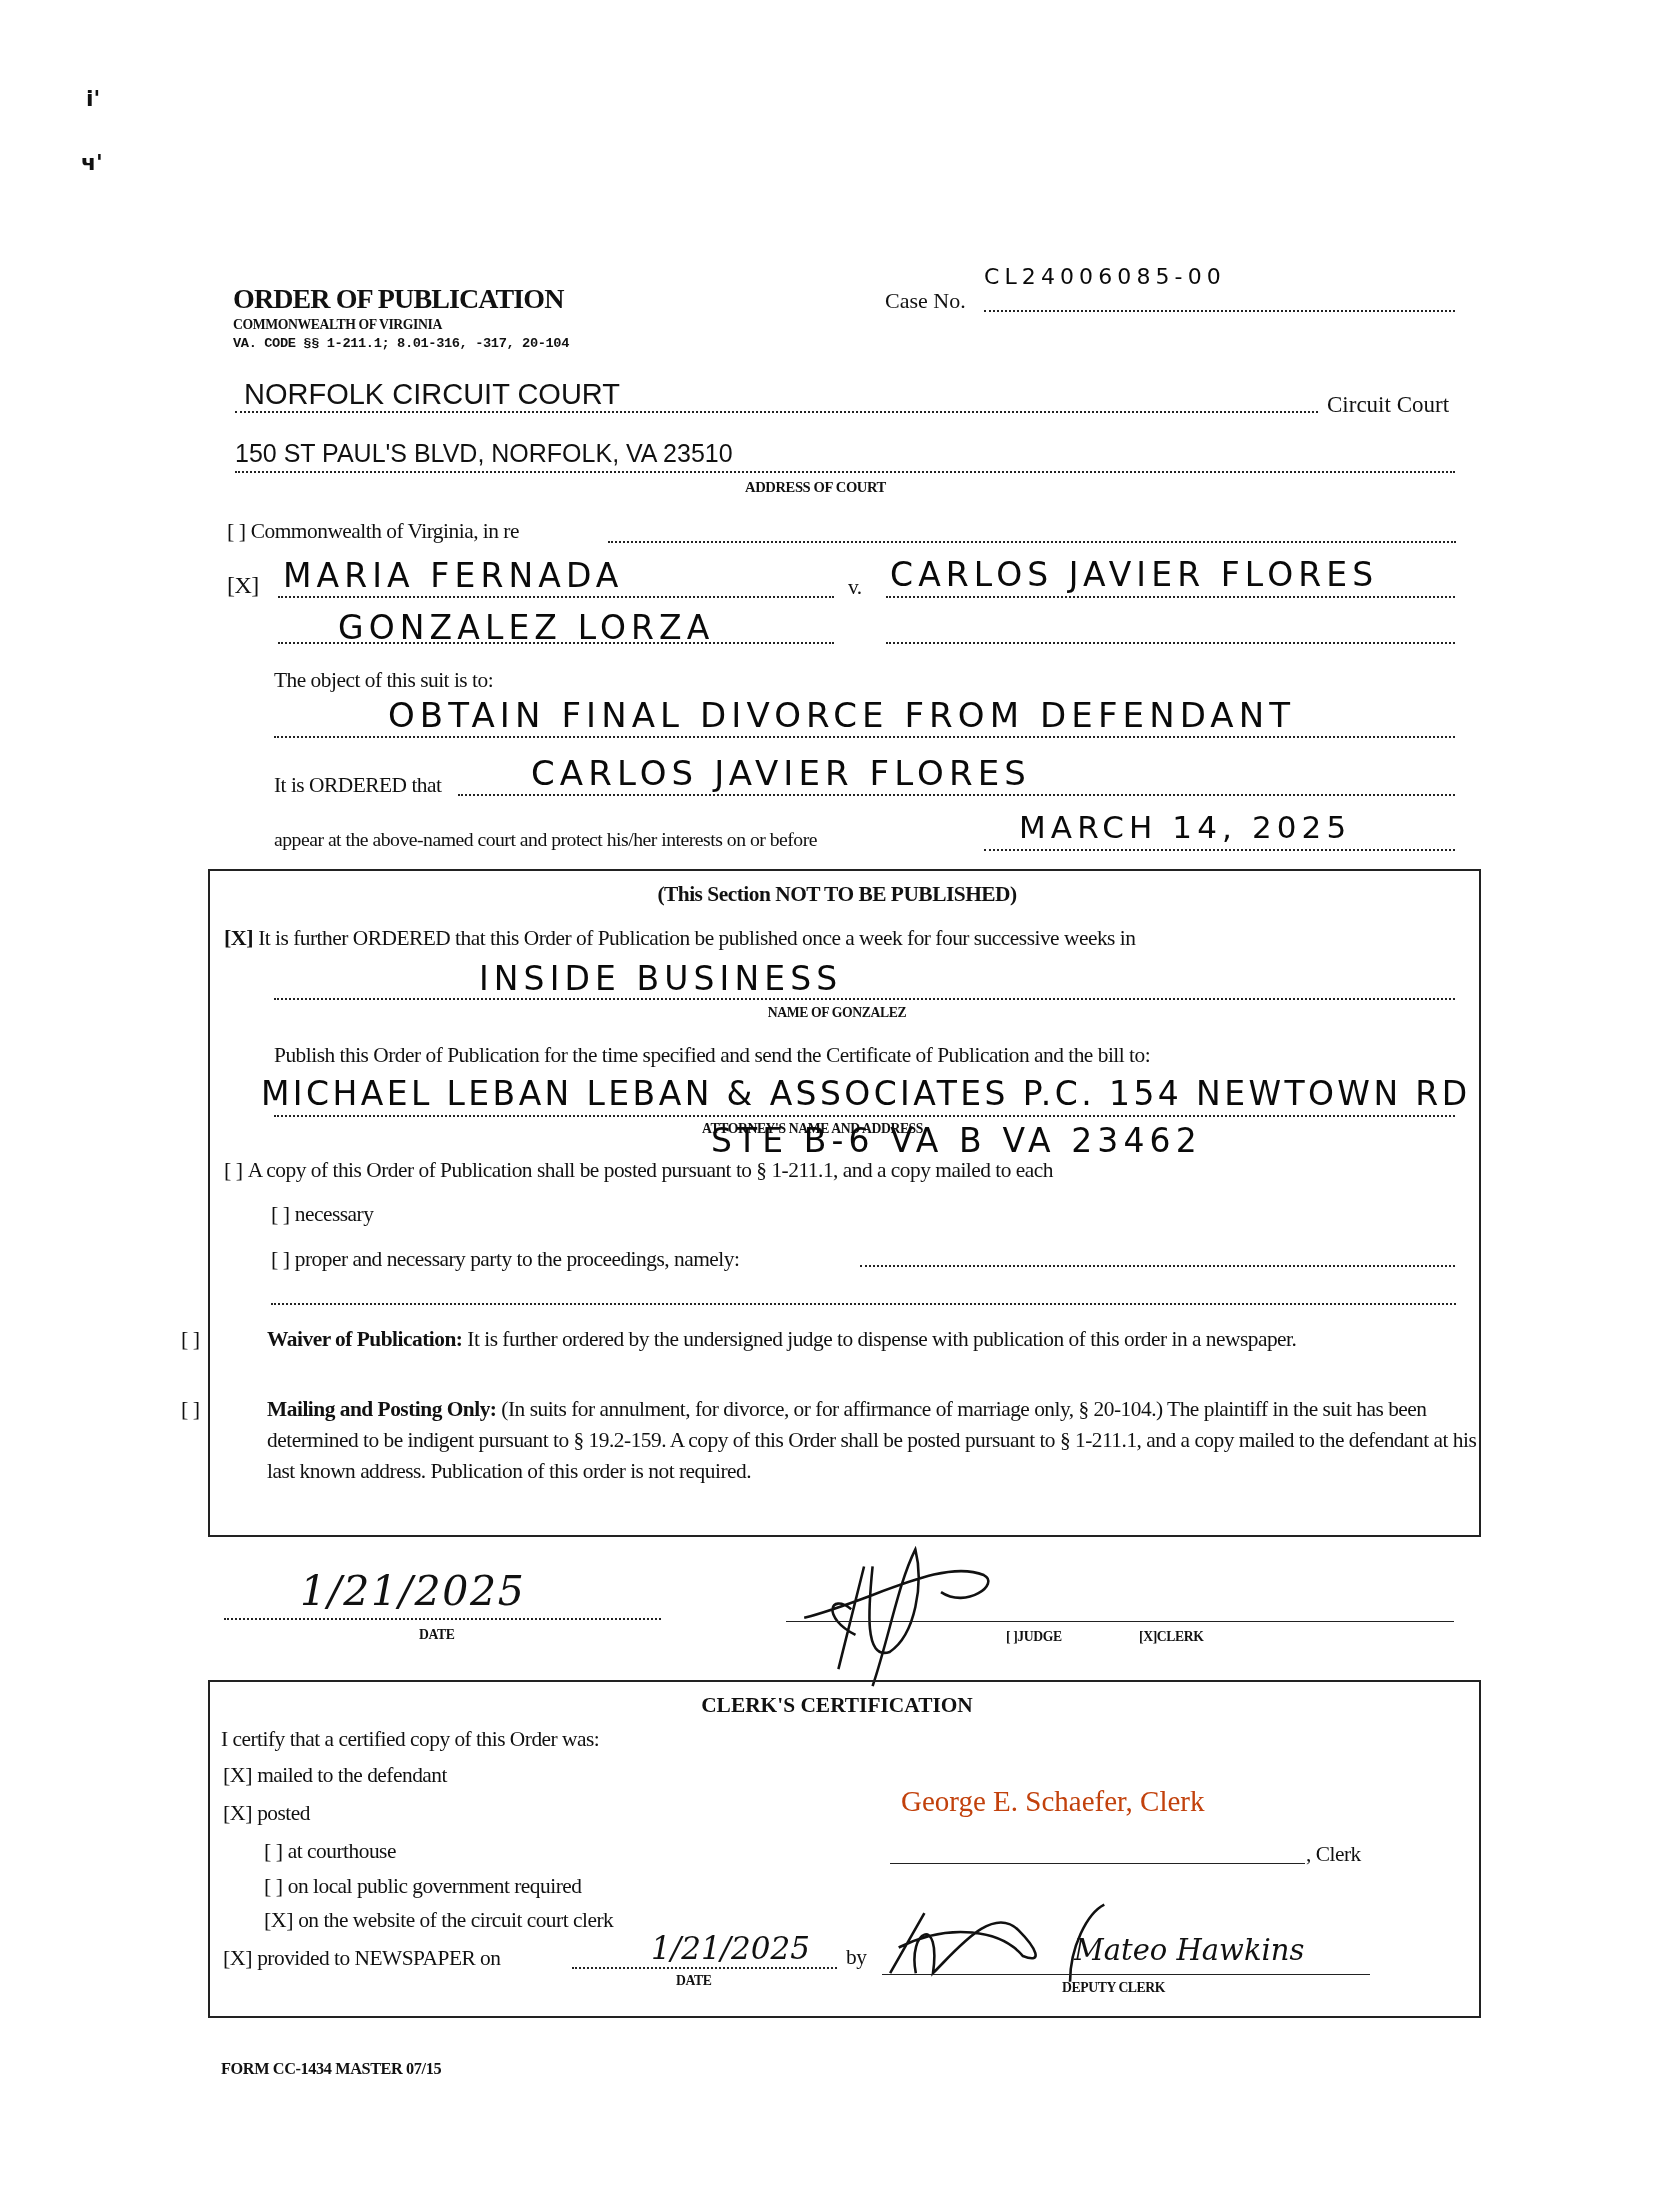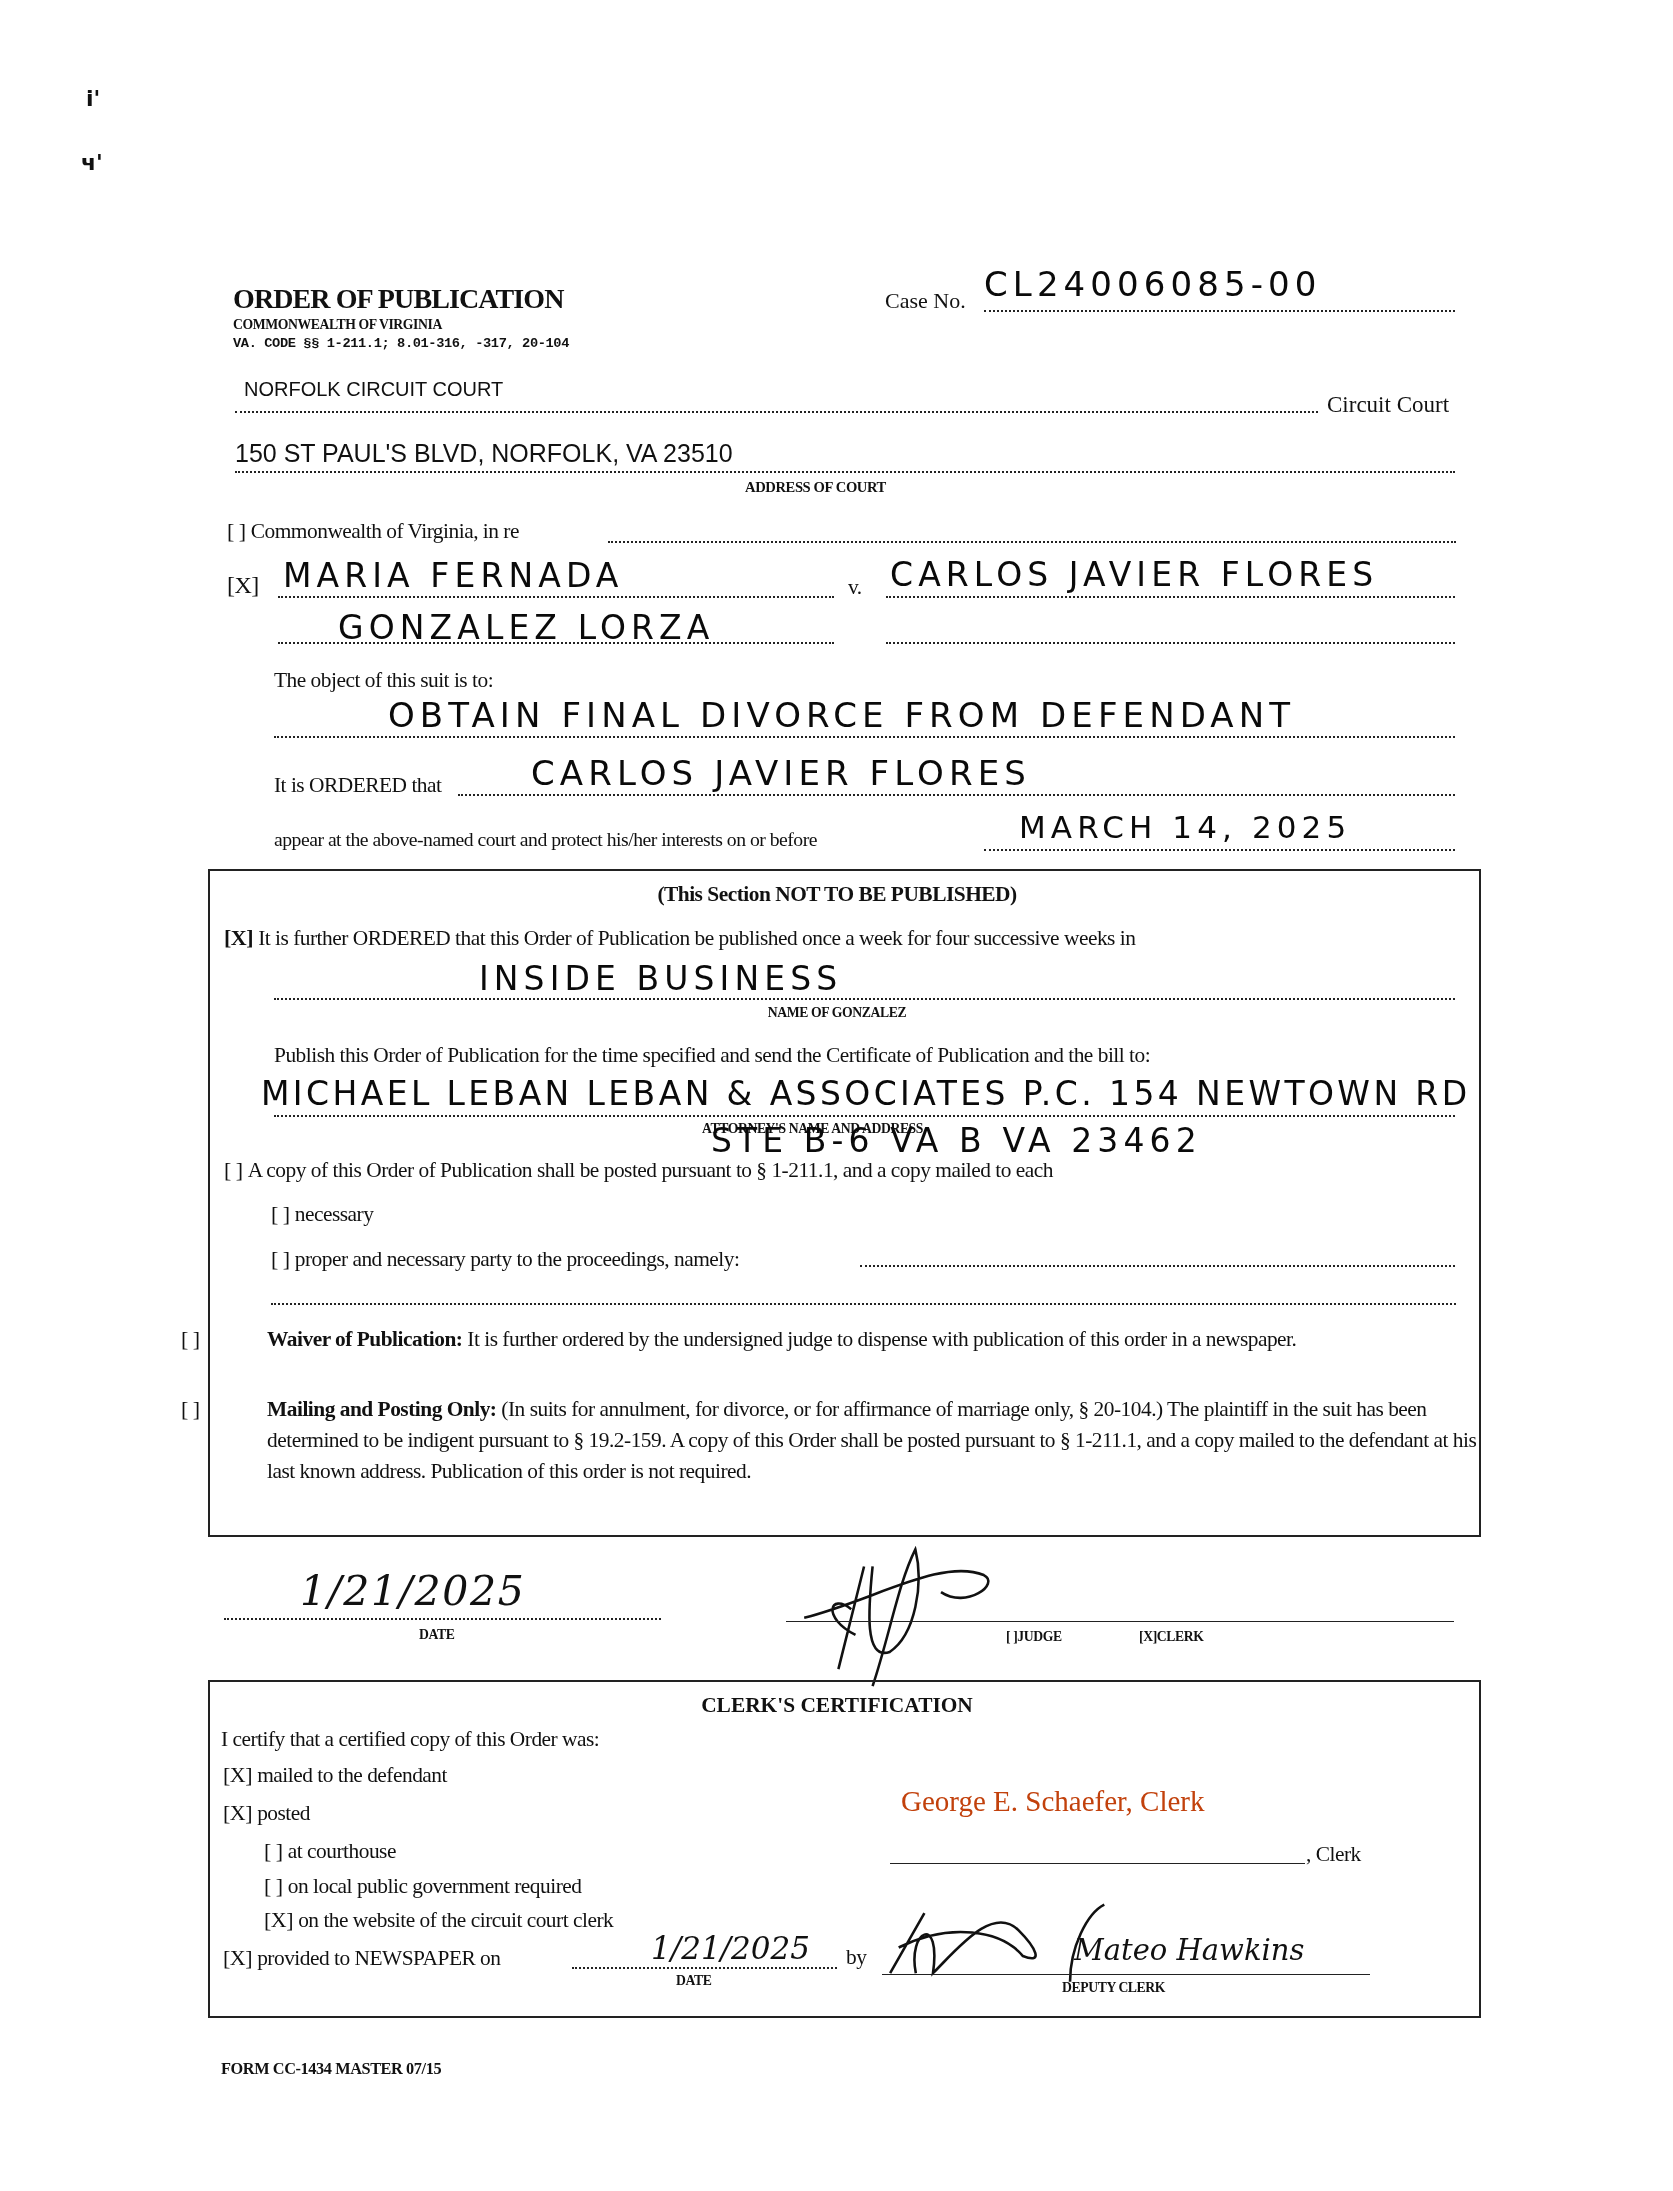--- a/index.html
+++ b/index.html
@@ -21,24 +21,24 @@
 <body>
 
 <div class="abs mark" style="left:86px;top:86px;font-size:22px;">i'</div>
 <div class="abs mark" style="left:81px;top:150px;font-size:22px;">ч'</div>
 
 <div class="abs serif" style="left:233px;top:283px;font-size:28px;font-weight:bold;letter-spacing:-0.9px;">ORDER OF PUBLICATION</div>
 <div class="abs serif lbl" style="left:233px;top:317px;">COMMONWEALTH OF VIRGINIA</div>
 <div class="abs serif lbl" style="left:233px;top:336px;font-family:Liberation Mono, monospace;">VA. CODE §§ 1-211.1; 8.01-316, -317, 20-104</div>
 
 <div class="abs serif" style="left:885px;top:288px;font-size:22px;">Case No.</div>
-<div class="abs hand" style="left:984px;top:264px;font-size:34px;">CL24006085-00</div>
+<div class="abs hand" style="left:984px;top:264px;font-size:22px;">CL24006085-00</div>
 <div class="dotline" style="left:984px;top:310px;width:471px;"></div>
 
-<div class="abs sans" style="left:244px;top:378px;font-size:20px;">NORFOLK CIRCUIT COURT</div>
+<div class="abs sans" style="left:244px;top:378px;font-size:29px;">NORFOLK CIRCUIT COURT</div>
 <div class="dotline" style="left:235px;top:411px;width:1083px;"></div>
 <div class="abs serif" style="left:1327px;top:392px;font-size:23px;">Circuit Court</div>
 
 <div class="abs sans" style="left:235px;top:439px;font-size:25px;">150 ST PAUL'S BLVD,  NORFOLK, VA  23510</div>
 <div class="dotline" style="left:235px;top:471px;width:1220px;"></div>
 <div class="abs serif lbl" style="left:745px;top:479px;font-size:14.6px;">ADDRESS OF COURT</div>
 
 <div class="abs serif body-t" style="left:227px;top:518px;">
   <span class="cb">[ ]</span><span>Commonwealth of Virginia, in re</span>
 </div>

